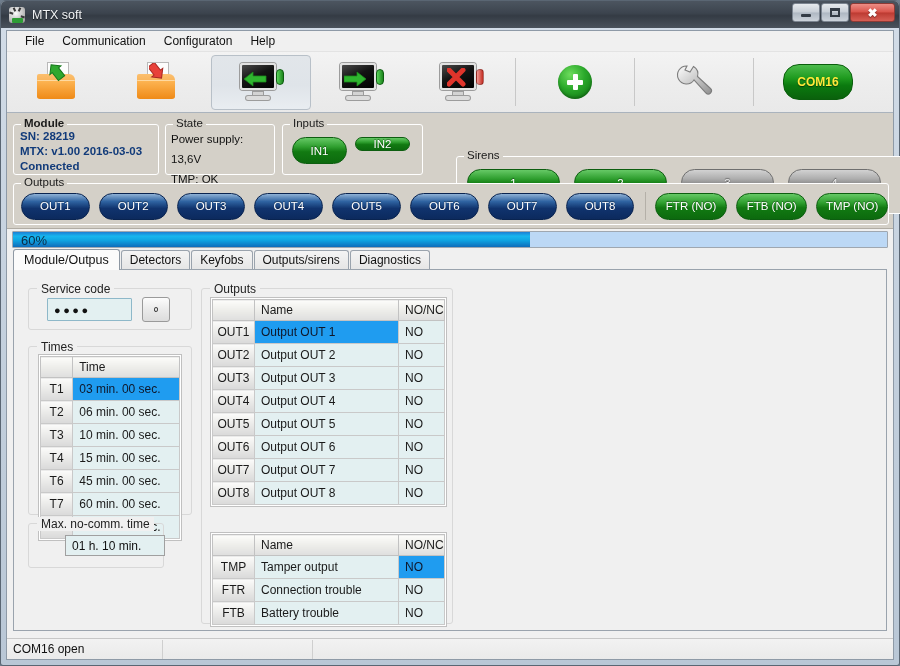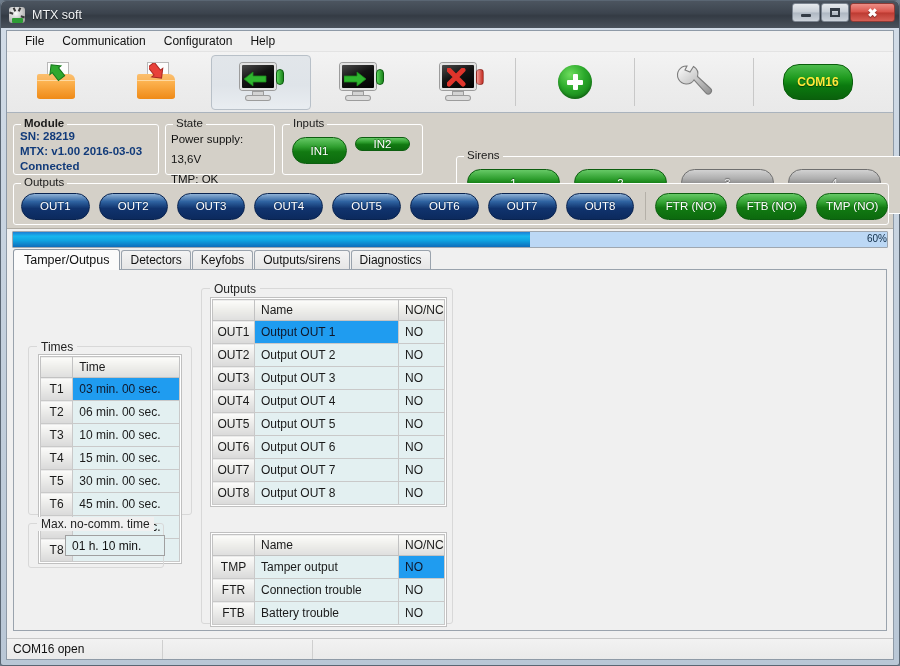--- a/index.html
+++ b/index.html
@@ -248,21 +248,21 @@
     position: relative;
     border-radius: 1px;
     overflow: hidden;
   }
   #progress-fill {
     position:absolute; left:0; top:0; bottom:0;
     background: linear-gradient(180deg,#1c7fd4 0%, #17b6ee 28%, #0fa5e2 55%, #0f6cba 100%);
   }
   #progress-label {
     position:absolute; left:8px; right:0; top:1px;
-    text-align:right; font-size: 10px; color:#0d2a44;
+    text-align:left; font-size: 13px; color:#0d2a44;
   }
 
   
   #tabstrip {
     position: relative; height: 20px;
     margin: 0 0 0 6px;
     display: flex; align-items: flex-end;
   }
   .tab {
     height: 19px;
@@ -577,29 +577,36 @@
         </div>
       </div>
     </div>
 
     <div id="progress-wrap">
       <div id="progress-fill" style="width: 59.1%;"></div>
       <div id="progress-label">60%</div>
     </div>
 
     <div id="tabstrip">
-      <div class="tab active">Tamper/Outpus</div>
+      <div class="tab active">Module/Outpus</div>
       <div class="tab">Detectors</div>
       <div class="tab">Keyfobs</div>
       <div class="tab">Outputs/sirens</div>
       <div class="tab">Diagnostics</div>
     </div>
 
     <div id="tabpage">
 
+      <div class="grp" style="left:14px; top:18px; width:164px; height:42px;">
+        <span class="glabel">Service code</span>
+        <div style="display:flex; align-items:center; gap:10px; padding:8px 0 0 18px;">
+          <div class="code-input">●●●●</div>
+          <div class="eye-btn">ͦͦ</div>
+        </div>
+      </div>
 
       <div class="grp" style="left:14px; top:76px; width:164px; height:169px;">
         <span class="glabel">Times</span>
         <div style="padding:7px 0 0 9px;">
           <div class="gridwrap">
             <table class="grid" style="width:140px">
               <colgroup>
                   <col style="width:32px">
                   <col style="width:106px">
                 </colgroup>
@@ -620,24 +627,20 @@
                   </tr>
                 <tr>
                     <td class="rowhdr">T3</td>
                     <td>10 min. 00 sec.</td>
                   </tr>
                 <tr>
                     <td class="rowhdr">T4</td>
                     <td>15 min. 00 sec.</td>
                   </tr>
                 <tr>
-                    <td class="rowhdr">T5</td>
-                    <td>30 min. 00 sec.</td>
-                  </tr>
-                <tr>
                     <td class="rowhdr">T6</td>
                     <td>45 min. 00 sec.</td>
                   </tr>
                 <tr>
                     <td class="rowhdr">T7</td>
                     <td>60 min. 00 sec.</td>
                   </tr>
                 <tr>
                     <td class="rowhdr">T8</td>
                     <td>90 min. 00 sec.</td>

